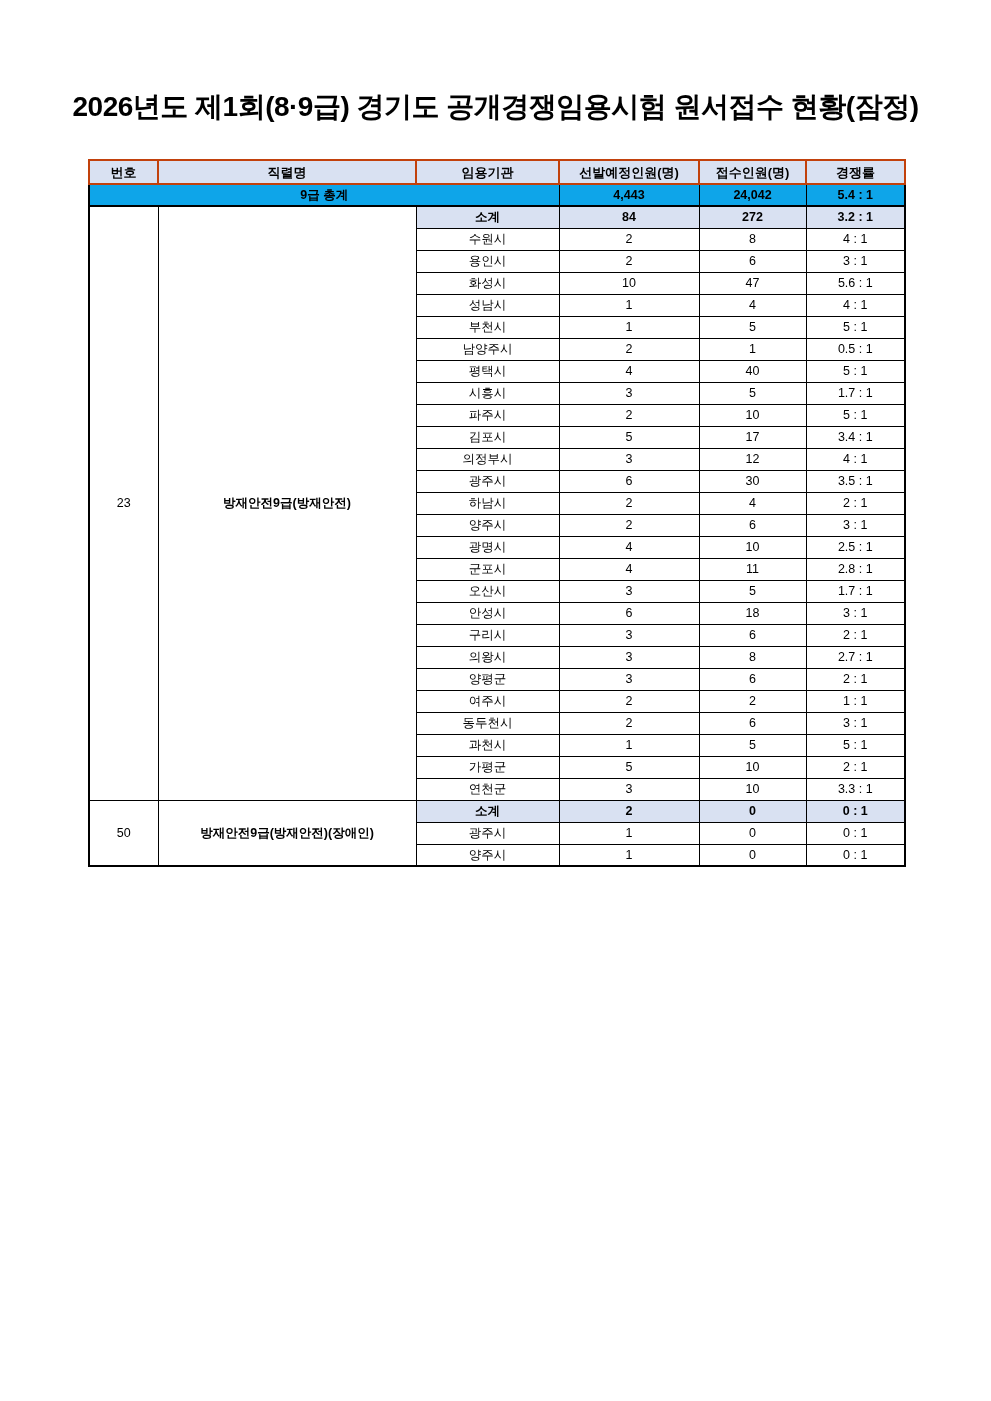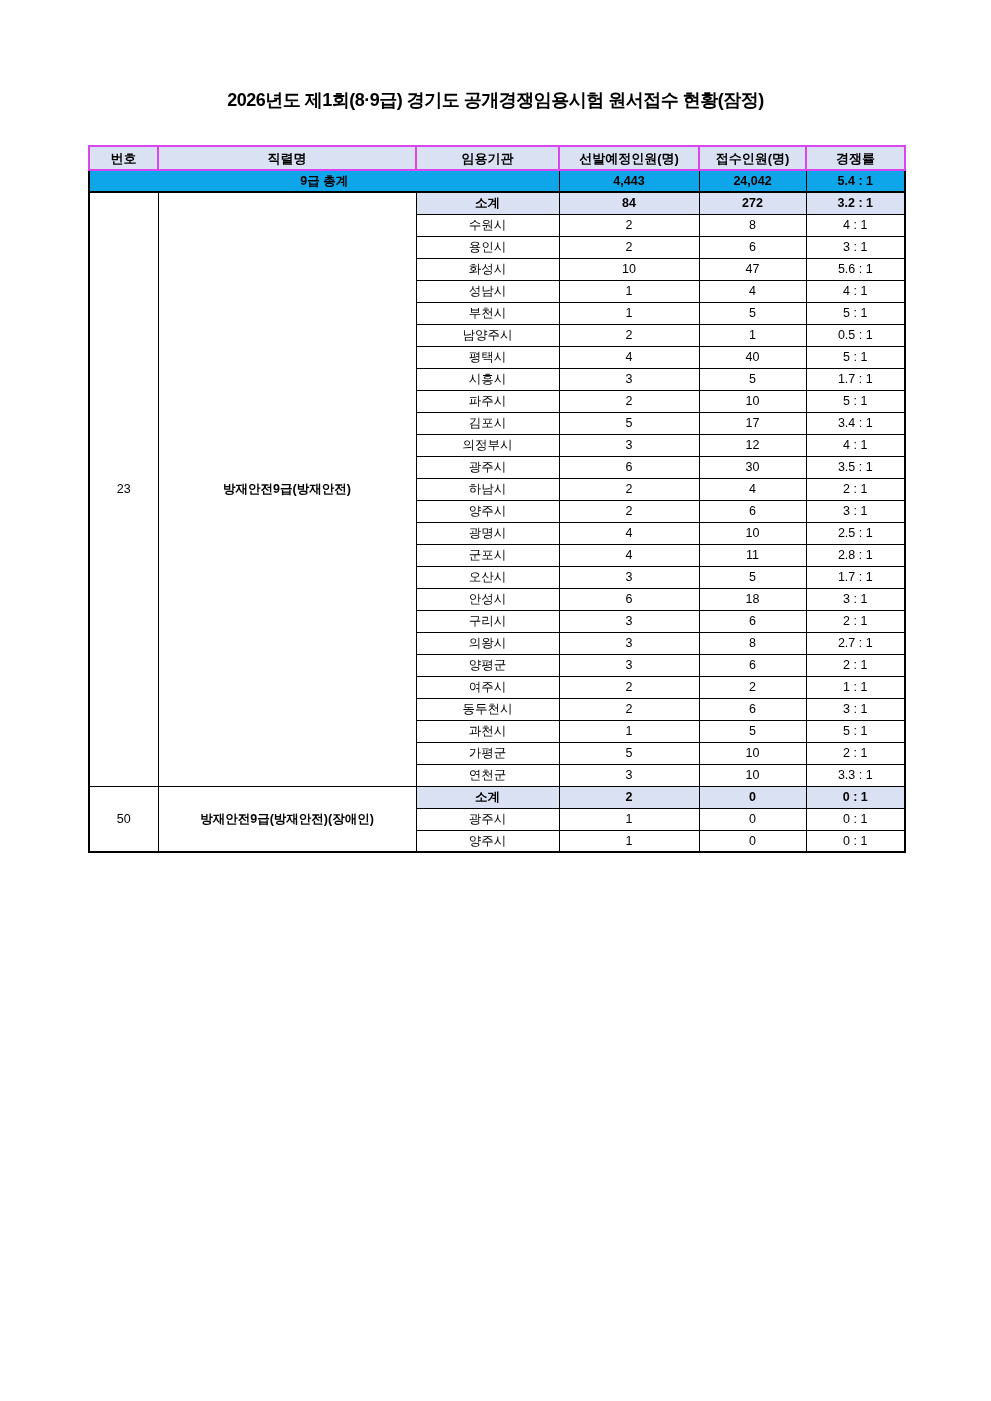--- a/index.html
+++ b/index.html
@@ -8,21 +8,21 @@
   .page {
     width: 991px;
     height: 1401px;
     background: #ffffff;
     position: relative;
     overflow: hidden;
   }
   .doc-title {
     padding-top: 88px;
     text-align: center;
-    font-size: 18px;
+    font-size: 28px;
     font-weight: bold;
     letter-spacing: -0.5px;
     color: #000;
   }
   table.report {
     border-collapse: collapse;
     table-layout: fixed;
     width: 816px;
     margin: 33px 0 0 88px;
     border: 2px solid #000;
@@ -33,21 +33,21 @@
     font-size: 12.5px;
     line-height: 1;
     text-align: center;
     vertical-align: middle;
     padding: 0 2px;
     overflow: hidden;
     white-space: nowrap;
   }
   table.report thead th {
     background: #d9e1f2;
-    border: 2px solid #d946ef;
+    border: 2px solid #c2410c;
     font-weight: bold;
     font-size: 13px;
     height: 24px;
   }
   tr.grand-total td {
     background: #0ea5e9;
     font-weight: bold;
     border-top: 2px solid #000;
     border-bottom: 2px solid #000;
   }

